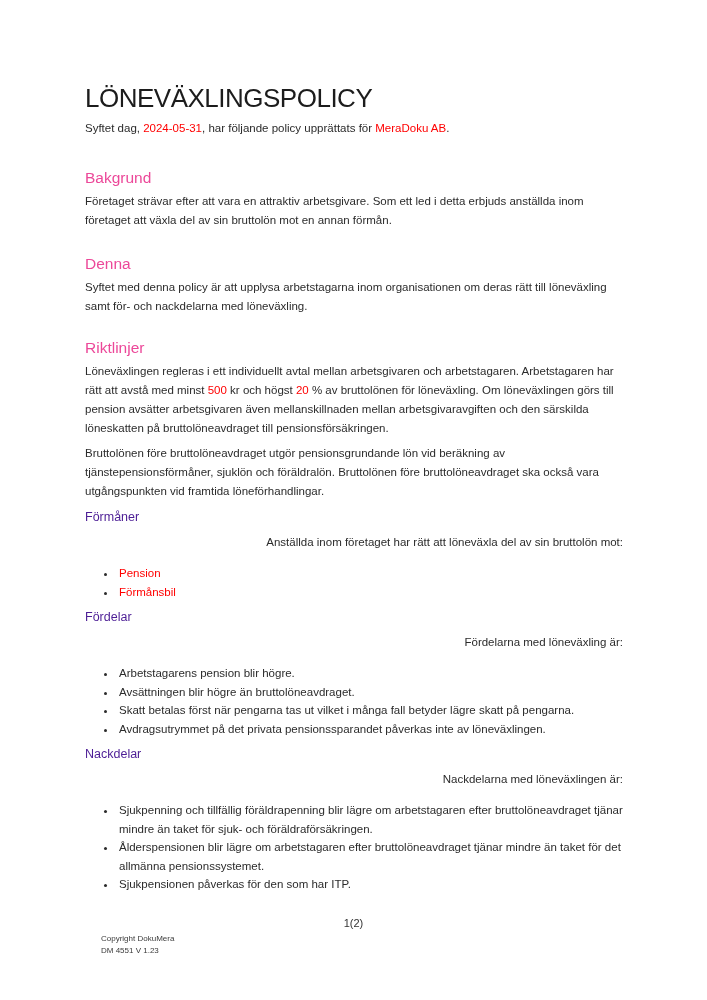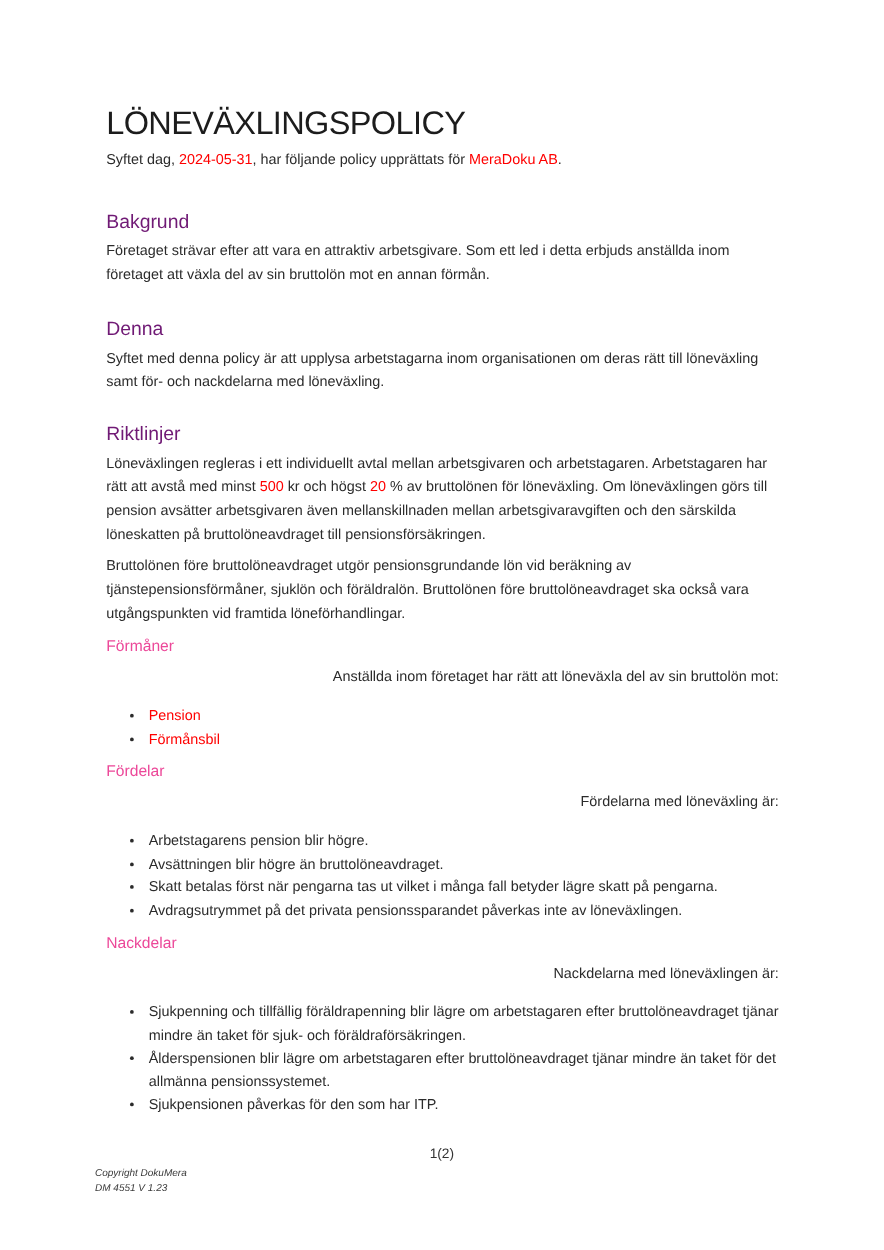--- a/index.html
+++ b/index.html
@@ -29,37 +29,37 @@
   }
   .intro {
     font-size: 11.5px;
     line-height: 16px;
     margin: 0;
   }
   .red { color: #ff0000; }
   h2.sec {
     font-size: 15.5px;
     font-weight: 400;
-    color: #701a75;
+    color: #ec4899;
     line-height: 20px;
     margin: 0;
   }
   h2.sec.first { margin-top: 32px; }
   h2.sec.m24 { margin-top: 24px; }
   h2.sec.m22 { margin-top: 22px; }
   p.body {
     font-size: 11.5px;
     line-height: 19px;
     margin: 4px 0 0 0;
   }
   p.body.follow { margin-top: 6px; }
   h3.sub {
     font-size: 12.5px;
     font-weight: 400;
-    color: #ec4899;
+    color: #4c1d95;
     line-height: 16px;
     margin: 8px 0 0 0;
   }
   p.lead {
     font-size: 11.5px;
     line-height: 19px;
     margin: 8px 0 0 0;
     text-align: right;
   }
   ul.doc-list {
@@ -73,26 +73,25 @@
     position: absolute;
     left: 0;
     right: 0;
     top: 917px;
     text-align: center;
     font-size: 11px;
     color: #333333;
   }
   .footer-copyright {
     position: absolute;
-    left: 76px;
+    left: 101px;
     top: 933px;
     font-size: 8px;
     line-height: 11.5px;
     color: #3a3a3a;
-    font-style: italic;
   }
 </style>
 </head>
 <body>
 
 <div class="page">
   <div class="content">
 
     <h1 class="doc-title">LÖNEVÄXLINGSPOLICY</h1>
 

